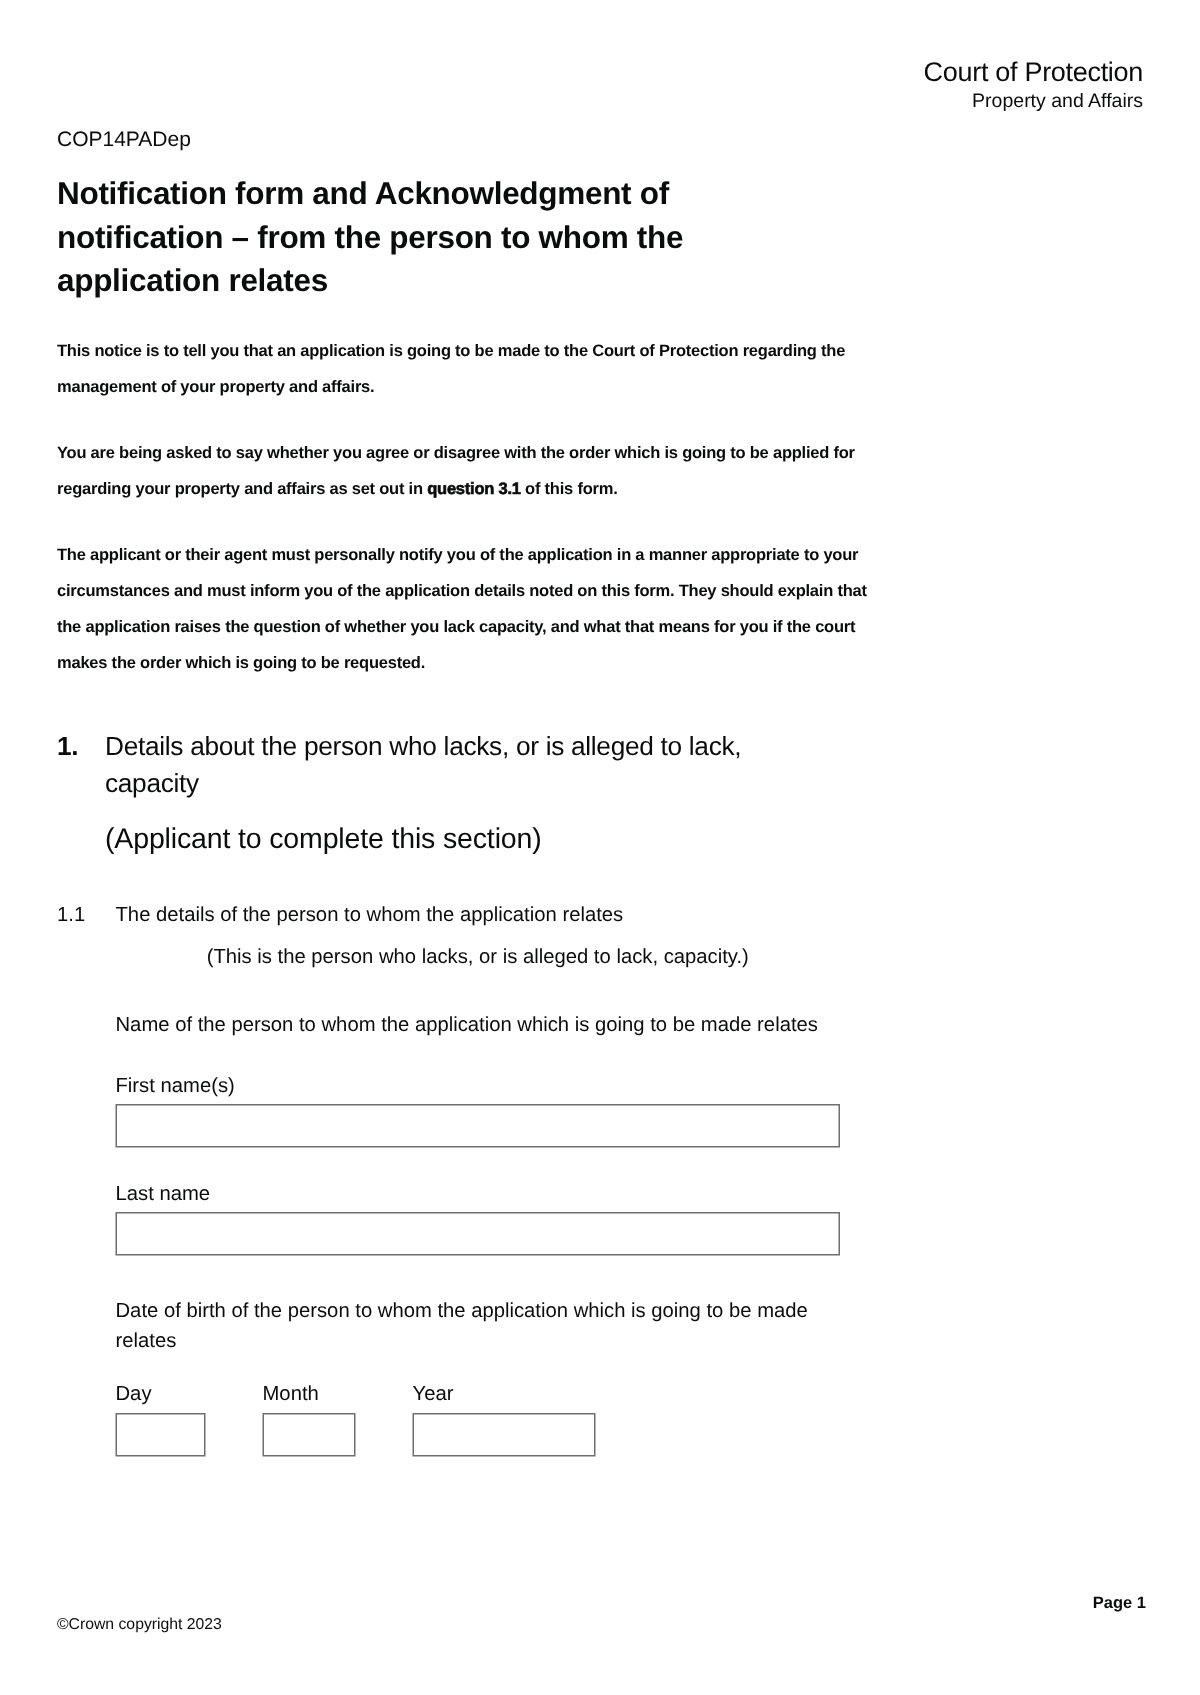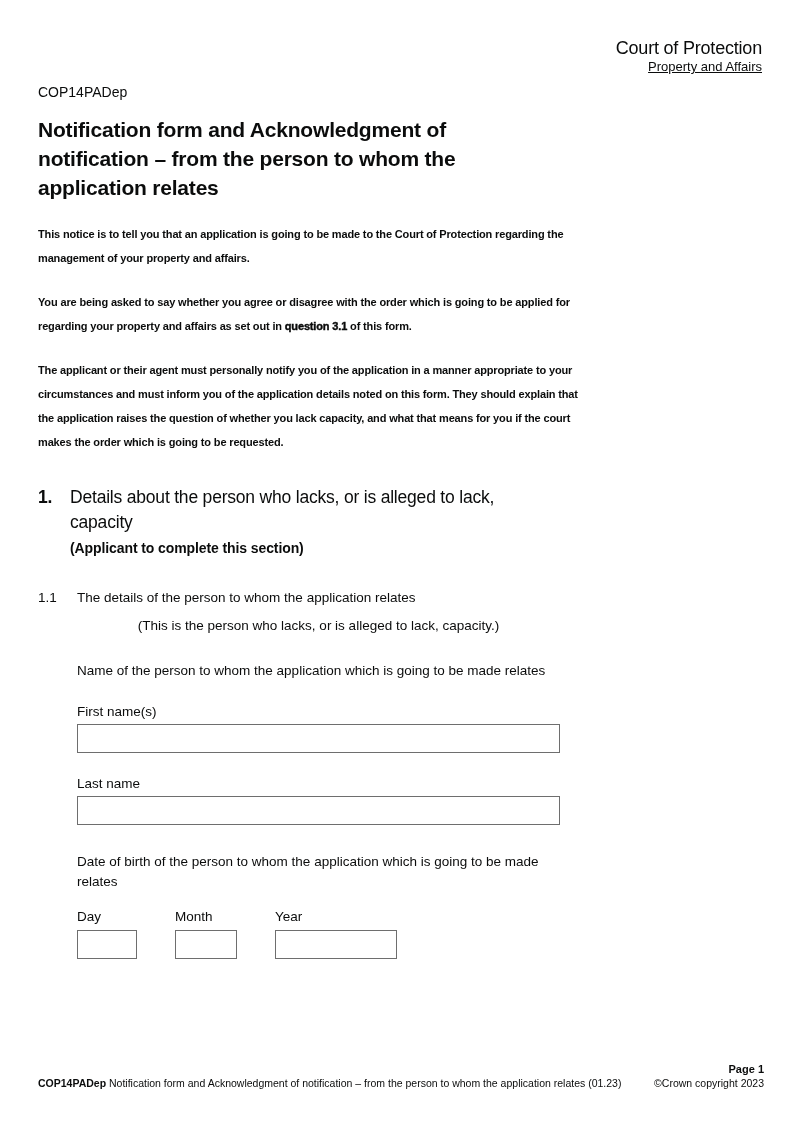--- a/index.html
+++ b/index.html
@@ -13,21 +13,21 @@
   }
   .page {
     position: relative;
     width: 800px; height: 1130px;
     padding: 38px 38px 0 38px;
   }
 
   
   .header-right { text-align: right; }
   .court { font-size: 18px; line-height: 21px; font-weight: 400; letter-spacing: -0.2px; }
-  .division { font-size: 13px; line-height: 16px; font-weight: 400; text-decoration: underline; }
+  .division { font-size: 13px; line-height: 16px; font-weight: 400; }
   .form-code { font-size: 14px; line-height: 16px; margin-top: 9px; }
 
   
   .title {
     margin-top: 15px;
     font-size: 21px; line-height: 29px; font-weight: 700;
     letter-spacing: -0.2px;
     max-width: 508px;
   }
 
@@ -41,21 +41,21 @@
   .emph { font-weight: 700; -webkit-text-stroke: 0.4px #0b0c0c; }
 
   
   .section-head { display: flex; margin-top: 31px; }
   .section-num {
     flex: none; width: 32px;
     font-size: 17.5px; line-height: 25px; font-weight: 700; letter-spacing: -0.2px;
   }
   .section-txt-wrap { max-width: 490px; }
   .section-txt { font-size: 17.5px; line-height: 25px; font-weight: 400; letter-spacing: -0.2px; }
-  .section-sub { font-size: 14px; line-height: 26px; font-weight: 700; letter-spacing: -0.1px; }
+  .section-sub { font-size: 19px; line-height: 26px; font-weight: 400; letter-spacing: -0.1px; margin-top: 12px; }
 
   
   .q-row { display: flex; margin-top: 29px; }
   .q-num {
     flex: none; width: 39px;
     font-size: 13.5px; line-height: 16px; font-weight: 400;
   }
   .q-body { max-width: 484px; font-size: 13.5px; line-height: 16px; font-weight: 400; }
   .q-note { margin-top: 12px; text-align: center; }
   .field-intro { margin-top: 27px; line-height: 20px; max-width: 482px; }
@@ -157,18 +157,17 @@
       </div>
     </div>
   </div>
 
   <div class="footer">
     <div class="footer-row1">
       <div class="footer-rule"></div>
       <div class="page-num">Page 1</div>
     </div>
     <div class="footer-row2">
-      <div class="footnote-left"><span class="footnote-code">COP14PADep</span><span> Notification form and Acknowledgment of notification – from the person to whom the application relates (01.23)</span></div>
       <div>©Crown copyright 2023</div>
     </div>
   </div>
 
 </div>
 
 </body></html>

